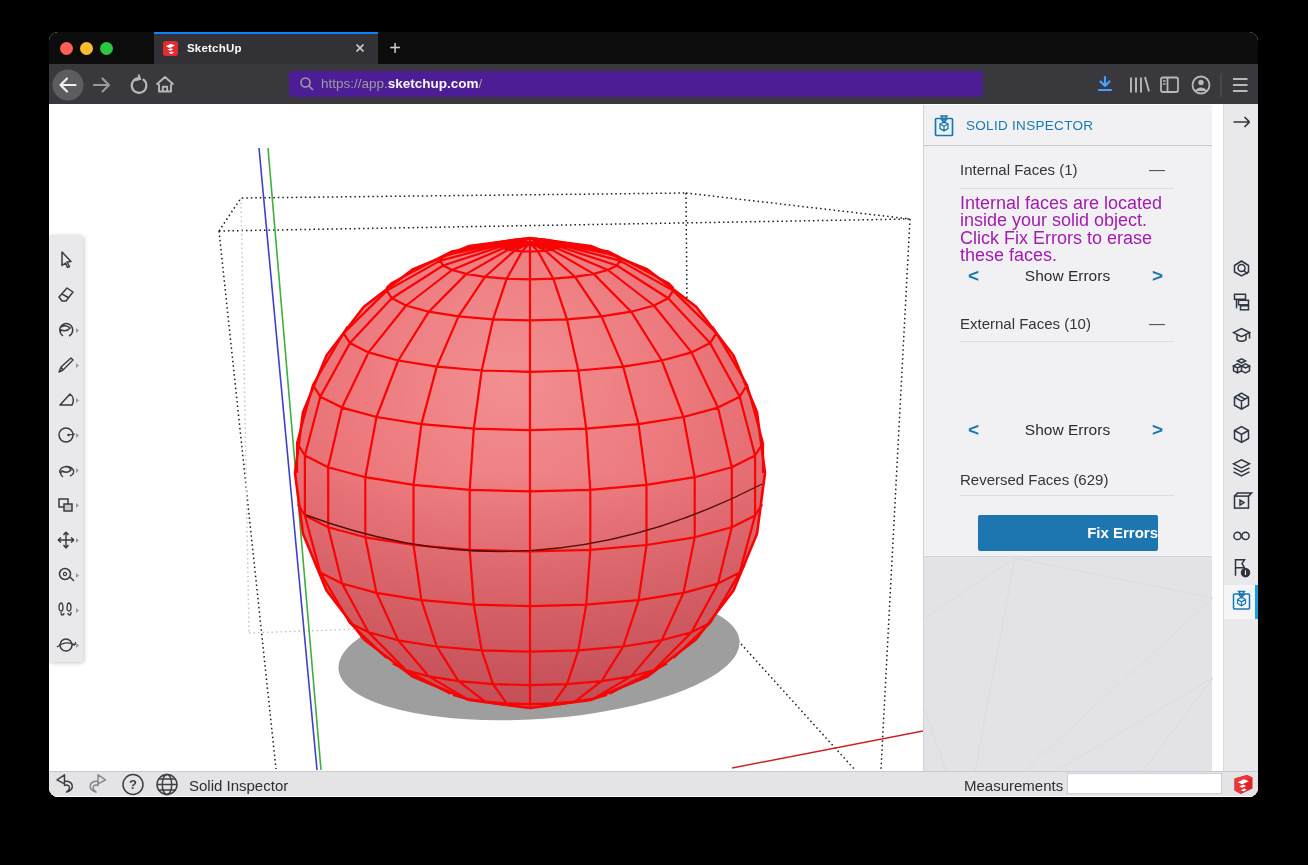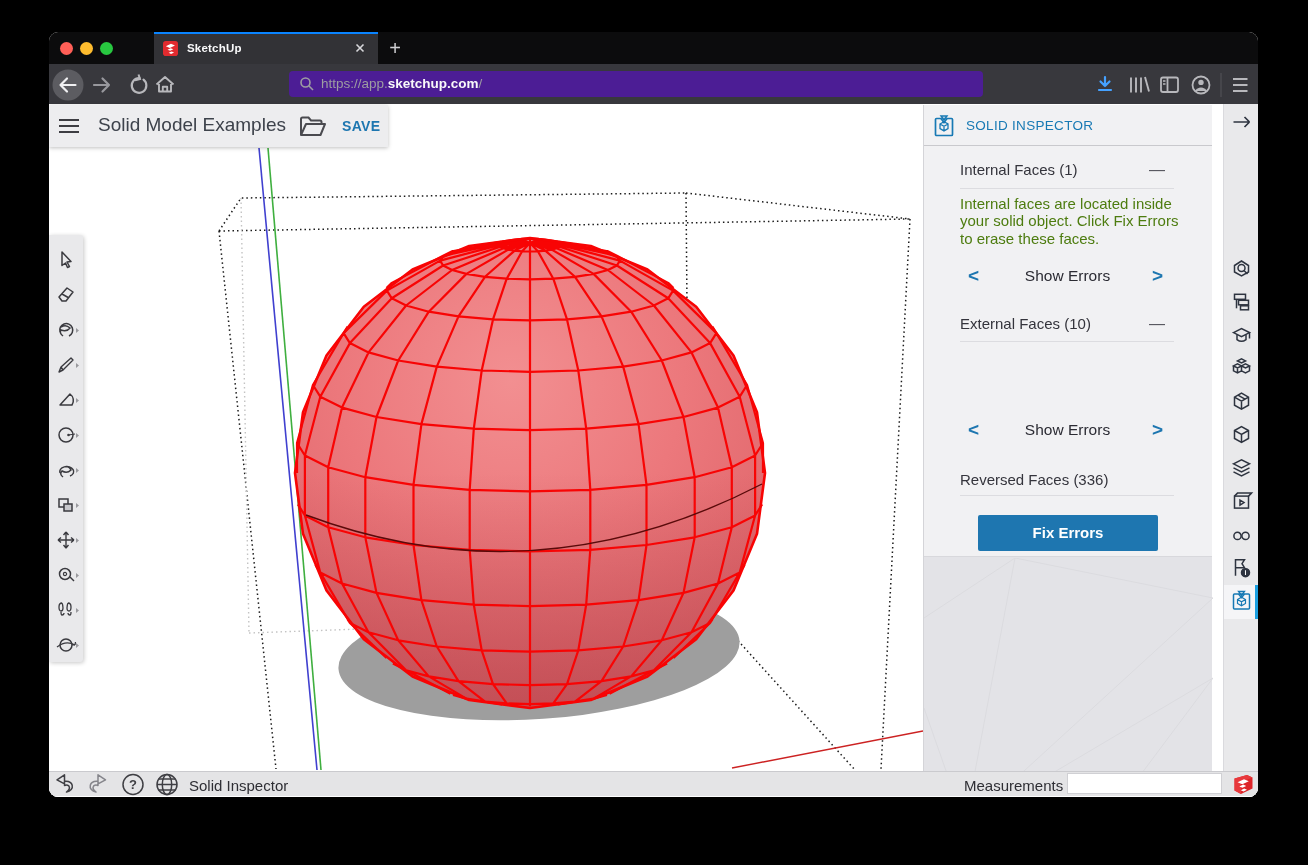--- a/index.html
+++ b/index.html
@@ -20,25 +20,25 @@
 .apphdr .title{position:absolute;left:49px;top:9px;font-size:19px;color:#3d424b}
 .apphdr .save{position:absolute;left:293px;top:13px;font-size:14px;font-weight:700;color:#1d76b0;letter-spacing:.3px}
 .ltb{position:absolute;left:0;top:131px;width:34px;height:427px;background:#e9e9eb;border-radius:0 3px 3px 0;box-shadow:1px 1px 4px rgba(0,0,0,.22)}
 .panel{position:absolute;left:874px;top:1px;width:289px;height:692px;background:#e3e3e7;border-left:1px solid #d4d4d8}
 .panel .light{position:absolute;left:0;top:0;width:100%;height:452px;background:#f1f1f3;border-bottom:1px solid #d8d8dc}
 .phdr{position:absolute;left:0;top:0;width:100%;height:41px;border-bottom:1px solid #c9c9cd}
 .phdr .pt{position:absolute;left:42px;top:13px;font-size:13.5px;color:#1779b4;letter-spacing:.3px}
 .sec{position:absolute;left:36px;width:215px;font-size:15px;color:#34343c}
 .sec .minus{position:absolute;right:10px;top:0;color:#54545c;font-size:16px}
 .hr{position:absolute;left:36px;width:214px;border-top:1px solid #dcdce0}
-.para{position:absolute;left:36px;width:230px;font-size:15px;line-height:17.4px;color:#4d7c0f}
+.para{position:absolute;left:36px;width:230px;font-size:18px;line-height:17.4px;color:#a21caf}
 .serr{position:absolute;left:36px;width:215px;text-align:center;font-size:15.5px;color:#2b2b33}
 .serr .lt,.serr .gt{position:absolute;top:-2px;font-size:19px;font-weight:700;color:#1d76b0}
 .serr .lt{left:8px}.serr .gt{right:12px}
-.fixbtn{position:absolute;left:54px;top:410px;width:180px;height:36px;background:#1e76b0;border-radius:2px;color:#fff;font-size:15px;font-weight:700;text-align:center;line-height:36px}
+.fixbtn{position:absolute;left:54px;top:410px;width:180px;height:36px;background:#1e76b0;border-radius:2px;color:#fff;font-size:15px;font-weight:700;text-align:right;line-height:36px}
 .strip{position:absolute;left:1174px;top:0;width:35px;height:693px;background:#e9e9eb;border-left:1px solid #dadade}
 .botbar{position:absolute;left:0;top:667px;width:1209px;height:26px;background:#e4e4e6;border-top:1px solid #cacace;border-bottom:1px solid #fff}
 .botbar .si{position:absolute;left:140px;top:5px;font-size:15px;color:#2e2e34}
 .botbar .meas{position:absolute;left:915px;top:5px;font-size:15px;color:#2e2e34}
 .botbar .inp{position:absolute;left:1018px;top:1px;width:155px;height:21px;background:#fff;border:1px solid #d0d0d4}
 </style></head><body>
 <div class="win">
  <div class="tabbar">
   <div class="tl" style="left:11px;background:#ff5f57"></div>
   <div class="tl" style="left:31px;background:#febc2e"></div>
@@ -119,31 +119,20 @@
 <path d="M481.0 134.0L541.8 142.0L598.5 165.5L647.2 202.8L684.5 251.5L708.0 308.2L716.0 369.0L708.0 429.8L684.5 486.5L647.2 535.2L598.5 572.5L541.8 596.0L481.0 604.0L420.2 596.0L363.5 572.5L314.8 535.2L277.5 486.5L254.0 429.8L246.0 369.0L254.0 308.2L277.5 251.5L314.8 202.8L363.5 165.5L420.2 142.0L481.0 134.0Z" fill="url(#sg)"></path>
 <path d="M481.0 134.0L541.8 142.0L598.5 165.5L647.2 202.8L684.5 251.5L708.0 308.2L716.0 369.0L708.0 429.8L684.5 486.5L647.2 535.2L598.5 572.5L541.8 596.0L481.0 604.0L420.2 596.0L363.5 572.5L314.8 535.2L277.5 486.5L254.0 429.8L246.0 369.0L254.0 308.2L277.5 251.5L314.8 202.8L363.5 165.5L420.2 142.0L481.0 134.0Z" fill="url(#dk)"></path>
 <g stroke="#f80404" stroke-width="2.2" fill="none" stroke-linejoin="round">
 <path d="M481.0 602.3L481.0 600.1L481.0 581.1L481.0 547.7L481.0 502.1L481.0 447.4L481.0 387.4L481.0 326.2L481.0 267.8L481.0 216.4L481.0 175.3L481.0 147.5L481.0 139.1 M494.0 601.9L504.3 599.4L518.0 580.1L529.3 546.4L537.2 500.6L541.3 445.8L541.3 385.8L537.2 324.6L529.3 266.5L518.0 215.4L504.3 174.7L488.9 147.3L481.0 139.1 M508.8 600.4L526.0 597.6L552.5 577.1L574.2 542.5L589.6 496.1L597.5 441.0L597.5 380.9L589.6 320.1L574.2 262.6L552.5 212.4L526.0 172.8L496.3 146.6L481.0 139.1 M528.4 597.2L544.6 594.6L582.2 572.4L612.8 536.3L634.5 488.9L645.7 433.3L645.7 373.2L634.5 313.0L612.8 256.5L582.2 207.7L544.6 169.9L502.7 145.6L481.0 139.1 M560.5 589.8L604.9 566.2L642.5 528.3L669.0 479.5L682.8 423.2L682.8 363.2L669.0 303.6L642.5 248.4L604.9 201.5L558.9 166.0L507.6 144.3L481.0 139.1 M624.5 554.0L661.1 519.0L690.7 468.6L706.1 411.5L706.1 351.5L690.7 292.7L661.1 239.1L619.2 194.3L567.9 161.5L510.6 142.8L481.0 139.1 M714.0 369.0L714.0 339.0L698.1 281.0L667.4 229.1L624.1 186.6L570.9 156.6L511.7 141.1L481.0 139.1 M624.5 184.0L619.2 178.9L567.9 151.8L510.6 139.5L481.0 139.1 M560.5 148.2L558.9 147.3L507.6 137.9L481.0 139.1 M528.4 140.8L502.7 136.6L481.0 139.1 M508.8 137.6L496.3 135.6L481.0 139.1 M494.0 136.1L488.9 134.9L481.0 139.1 M481.0 135.7L481.0 134.7L481.0 139.1 M468.0 136.1L473.1 134.9L481.0 139.1 M453.2 137.6L465.7 135.6L481.0 139.1 M433.6 140.8L459.3 136.6L481.0 139.1 M401.5 148.2L403.1 147.3L454.4 137.9L481.0 139.1 M337.5 184.0L342.8 178.9L394.1 151.8L451.4 139.5L481.0 139.1 M248.0 369.0L248.0 339.0L263.9 281.0L294.6 229.1L337.9 186.6L391.1 156.6L450.3 141.1L481.0 139.1 M337.5 554.0L300.9 519.0L271.3 468.6L255.9 411.5L255.9 351.5L271.3 292.7L300.9 239.1L342.8 194.3L394.1 161.5L451.4 142.8L481.0 139.1 M401.5 589.8L357.1 566.2L319.5 528.3L293.0 479.5L279.2 423.2L279.2 363.2L293.0 303.6L319.5 248.4L357.1 201.5L403.1 166.0L454.4 144.3L481.0 139.1 M433.6 597.2L417.4 594.6L379.8 572.4L349.2 536.3L327.5 488.9L316.3 433.3L316.3 373.2L327.5 313.0L349.2 256.5L379.8 207.7L417.4 169.9L459.3 145.6L481.0 139.1 M453.2 600.4L436.0 597.6L409.5 577.1L387.8 542.5L372.4 496.1L364.5 441.0L364.5 380.9L372.4 320.1L387.8 262.6L409.5 212.4L436.0 172.8L465.7 146.6L481.0 139.1 M468.0 601.9L457.7 599.4L444.0 580.1L432.7 546.4L424.8 500.6L420.7 445.8L420.7 385.8L424.8 324.6L432.7 266.5L444.0 215.4L457.7 174.7L473.1 147.3L481.0 139.1 M404.0 591.0L417.4 594.6L436.0 597.6L457.7 599.4L481.0 600.1L504.3 599.4L526.0 597.6L544.6 594.6L558.0 591.0 M343.9 559.6L357.1 566.2L379.8 572.4L409.5 577.1L444.0 580.1L481.0 581.1L518.0 580.1L552.5 577.1L582.2 572.4L604.9 566.2L618.1 559.6 M298.6 515.3L300.9 519.0L319.5 528.3L349.2 536.3L387.8 542.5L432.7 546.4L481.0 547.7L529.3 546.4L574.2 542.5L612.8 536.3L642.5 528.3L661.1 519.0L663.4 515.3 M266.4 460.9L271.3 468.6L293.0 479.5L327.5 488.9L372.4 496.1L424.8 500.6L481.0 502.1L537.2 500.6L589.6 496.1L634.5 488.9L669.0 479.5L690.7 468.6L695.6 460.9 M248.9 400.4L255.9 411.5L279.2 423.2L316.3 433.3L364.5 441.0L420.7 445.8L481.0 447.4L541.3 445.8L597.5 441.0L645.7 433.3L682.8 423.2L706.1 411.5L713.1 400.4 M248.9 337.6L248.0 339.0L255.9 351.5L279.2 363.2L316.3 373.2L364.5 380.9L420.7 385.8L481.0 387.4L541.3 385.8L597.5 380.9L645.7 373.2L682.8 363.2L706.1 351.5L714.0 339.0L713.1 337.6 M266.4 277.1L263.9 281.0L271.3 292.7L293.0 303.6L327.5 313.0L372.4 320.1L424.8 324.6L481.0 326.2L537.2 324.6L589.6 320.1L634.5 313.0L669.0 303.6L690.7 292.7L698.1 281.0L695.6 277.1 M298.6 222.7L294.6 229.1L300.9 239.1L319.5 248.4L349.2 256.5L387.8 262.6L432.7 266.5L481.0 267.8L529.3 266.5L574.2 262.6L612.8 256.5L642.5 248.4L661.1 239.1L667.4 229.1L663.4 222.7 M343.9 178.4L342.8 178.9L337.9 186.6L342.8 194.3L357.1 201.5L379.8 207.7L409.5 212.4L444.0 215.4L481.0 216.4L518.0 215.4L552.5 212.4L582.2 207.7L604.9 201.5L619.2 194.3L624.1 186.6L619.2 178.9L618.1 178.4 M404.0 147.0L403.1 147.3L394.1 151.8L391.1 156.6L394.1 161.5L403.1 166.0L417.4 169.9L436.0 172.8L457.7 174.7L481.0 175.3L504.3 174.7L526.0 172.8L544.6 169.9L558.9 166.0L567.9 161.5L570.9 156.6L567.9 151.8L558.9 147.3L558.0 147.0 M481.0 134.7L473.1 134.9L465.7 135.6L459.3 136.6L454.4 137.9L451.4 139.5L450.3 141.1L451.4 142.8L454.4 144.3L459.3 145.6L465.7 146.6L473.1 147.3L481.0 147.5L488.9 147.3L496.3 146.6L502.7 145.6L507.6 144.3L510.6 142.8L511.7 141.1L510.6 139.5L507.6 137.9L502.7 136.6L496.3 135.6L488.9 134.9L481.0 134.7"></path>
 </g>
 <path d="M481.0 134.0L541.8 142.0L598.5 165.5L647.2 202.8L684.5 251.5L708.0 308.2L716.0 369.0L708.0 429.8L684.5 486.5L647.2 535.2L598.5 572.5L541.8 596.0L481.0 604.0L420.2 596.0L363.5 572.5L314.8 535.2L277.5 486.5L254.0 429.8L246.0 369.0L254.0 308.2L277.5 251.5L314.8 202.8L363.5 165.5L420.2 142.0L481.0 134.0Z" fill="none" stroke="#f80404" stroke-width="2.6" stroke-linejoin="round"></path>
 <g stroke="#5a0a0a" stroke-width="1.4" fill="none">
 <path d="M257 411 Q487 497 713 380"></path>
 </g>
 </svg>
-  <div class="apphdr">
-    <svg style="position:absolute;left:9px;top:13px" width="22" height="16" viewBox="0 0 22 16">
-          <path d="M1 2 h20 M1 8 h20 M1 14 h20" stroke="#3d3d42" stroke-width="2.2"></path>
-        </svg>
-    <span class="title">Solid Model Examples</span>
-    <svg style="position:absolute;left:250px;top:10px" width="27" height="23" viewBox="0 0 27 23">
-          <path d="M2 20 V4 a1.5 1.5 0 0 1 1.5-1.5 h6 l2.5 3 h9 a1.5 1.5 0 0 1 1.5 1.5 v2" fill="none" stroke="#4a4a4f" stroke-width="2"></path>
-          <path d="M2 20 L7 9 h19 l-4.5 11 Z" fill="none" stroke="#4a4a4f" stroke-width="2" stroke-linejoin="round"></path>
-        </svg>
-    <span class="save">SAVE</span>
-  </div>
   <div class="ltb"><svg width="34" height="427" viewBox="0 0 34 427">
           <g transform="translate(17,25)">
             <path d="M-4 -8 L5 1.5 L1 2 L3.5 6.5 L1.5 7.5 L-0.5 3 L-4 5.5 Z" fill="none" stroke="#3a3a3f" stroke-width="1.5" stroke-linejoin="round"></path>
           </g>
           <g transform="translate(17,60)">
             <path d="M-7 2 L1 -7 L7 -3 L0 6 L-4 6 Z M-4 -1 L3 3" fill="none" stroke="#3a3a3f" stroke-width="1.5" stroke-linejoin="round"></path>
           </g>
           <g transform="translate(17,95)">
             <path d="M-6 2 a6.5 6.5 0 1 1 9 4 M-5 -3 q5 -3 9 1 q-3 4 -9 2 q-2 3 2 6" fill="none" stroke="#3a3a3f" stroke-width="1.5"></path>
           </g>
@@ -204,21 +193,21 @@
             </svg>
         <span class="pt">SOLID INSPECTOR</span>
       </div>
       <div class="sec" style="top:56px">Internal Faces (1)<span class="minus">—</span></div>
       <div class="hr" style="top:83px"></div>
       <div class="para" style="top:90px">Internal faces are located inside your solid object. Click Fix Errors to erase these faces.</div>
       <div class="serr" style="top:162px">Show Errors<span class="lt">&lt;</span><span class="gt">&gt;</span></div>
       <div class="sec" style="top:210px">External Faces (10)<span class="minus">—</span></div>
       <div class="hr" style="top:236px"></div>
       <div class="serr" style="top:316px">Show Errors<span class="lt">&lt;</span><span class="gt">&gt;</span></div>
-      <div class="sec" style="top:366px">Reversed Faces (336)</div>
+      <div class="sec" style="top:366px">Reversed Faces (629)</div>
       <div class="hr" style="top:390px"></div>
     </div>
     <div class="fixbtn">Fix Errors</div>
     <svg style="position:absolute;left:0;top:453px" width="289" height="239" viewBox="0 0 289 239">
           <g stroke="#dbdbdf" stroke-width="1" fill="none">
 <path d="M41 267 L91 0 M41 267 L289 40 M41 267 L289 120 M41 267 L250 239 M41 267 L130 239 M91 0 L289 40 M289 120 L200 239 M0 60 L91 0 M0 150 L41 267"></path>
 </g>
         </svg>
   </div>
   <div class="strip"><svg width="35" height="693" viewBox="0 0 35 693">

